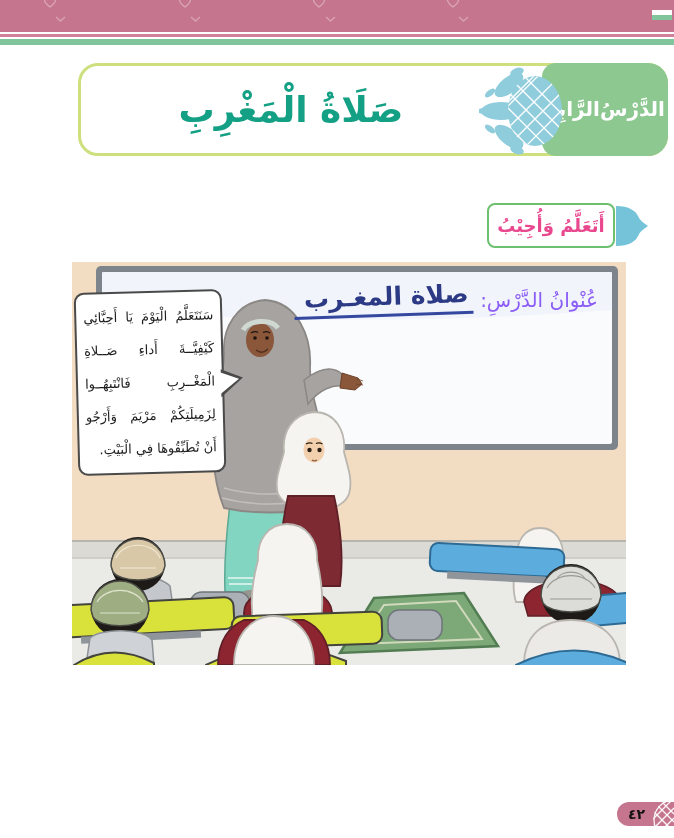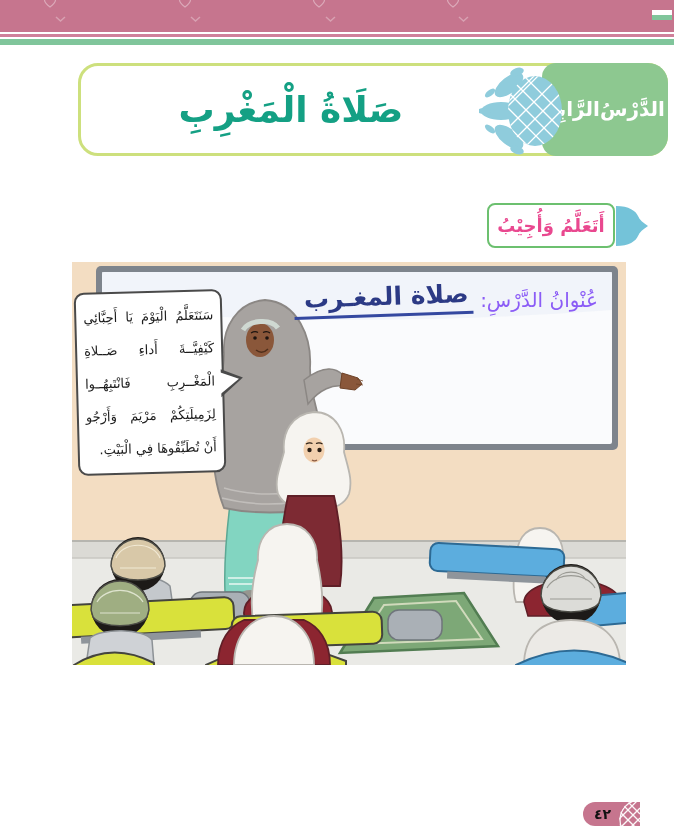--- a/index.html
+++ b/index.html
@@ -49,21 +49,21 @@
                  border-top:9px solid transparent; border-bottom:19px solid transparent;
                  border-left:22px solid #4a4a4a;}
   .speech-bubble::after{content:""; position:absolute; right:-17px; top:81px; width:0; height:0;
                  border-top:7px solid transparent; border-bottom:15px solid transparent;
                  border-left:19px solid #fff;}
   .bubble-line{font-size:13px; line-height:33px; color:#1d1d1d; font-weight:500;
                text-align:justify; text-align-last:justify;}
   .bubble-line:last-child{text-align-last:right;}
 
   
-  .page-tab{position:absolute; left:583px; top:802px; width:57px; height:24px;
+  .page-tab{position:absolute; left:617px; top:802px; width:57px; height:24px;
             background:#c6758e; border-radius:18px 0 0 18px;}
   .page-num{position:absolute; left:11px; top:0; height:100%; display:flex; align-items:center;
             color:#111; font-weight:bold; font-size:14px;}
   .tab-lattice{position:absolute; right:0; top:0;}
 </style>
 </head>
 <body>
 
 <div class="page">
 

